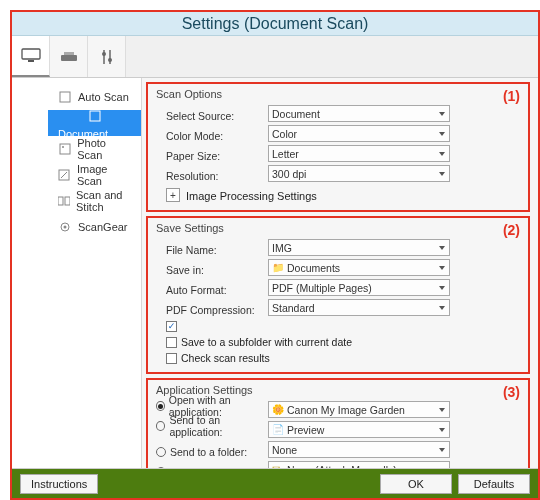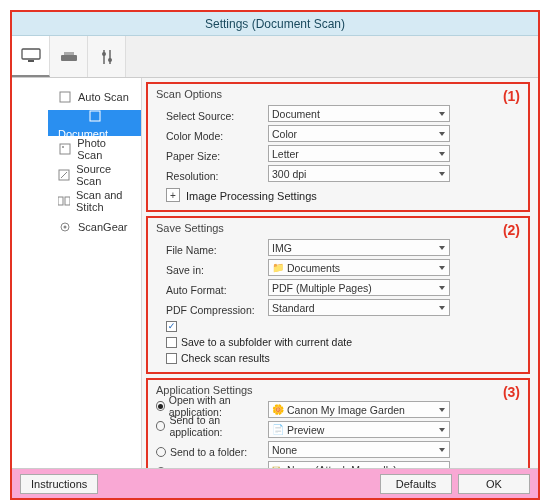--- a/index.html
+++ b/index.html
@@ -19,21 +19,21 @@
     position: relative;
     display: flex;
     flex-direction: column;
   }
   .titlebar {
     height: 24px;
     background: #d6eaf4;
     display: flex;
     align-items: center;
     justify-content: center;
-    font-size: 12px;
+    font-size: 16px;
     color: #1a4a5e;
     border-bottom: 1px solid #b6d2de;
   }
   .toolbar {
     height: 42px;
     display: flex;
     align-items: stretch;
     background: #f0f0f0;
     border-bottom: 1px solid #ccc;
   }
@@ -154,21 +154,21 @@
     width: 10px; height: 10px; border:1px solid #666; border-radius:50%; display:inline-flex; align-items:center; justify-content:center;
   }
   .radio.on::after { content:""; width:5px; height:5px; background:#222; border-radius:50%; }
   .footer {
     height: 30px;
     border-top: 1px solid #ccc;
     display: flex;
     align-items: center;
     padding: 0 8px;
     gap: 6px;
-    background: #f9a8d4;
+    background: #4d7c0f;
   }
   .footer .spacer { flex: 1; }
   .btn {
     height: 20px;
     min-width: 72px;
     padding: 0 10px;
     border: 1px solid #aaa;
     background: #f6f6f6;
     display: inline-flex;
     align-items: center;
@@ -243,21 +243,21 @@
           </span>
         <span>Photo Scan</span>
       </div>
       <div class="side-item">
         <span class="side-icon">
             <svg width="12" height="12">
               <rect x="1" y="1" width="10" height="10" fill="none" stroke="#888"></rect>
               <path d="M3 9 L9 3" stroke="#888"></path>
             </svg>
           </span>
-        <span>Source Scan</span>
+        <span>Image Scan</span>
       </div>
       <div class="side-item">
         <span class="side-icon">
             <svg width="12" height="12">
               <rect x="0" y="2" width="5" height="8" fill="none" stroke="#888"></rect>
               <rect x="7" y="2" width="5" height="8" fill="none" stroke="#888"></rect>
             </svg>
           </span>
         <span>Scan and Stitch</span>
       </div>
@@ -422,20 +422,20 @@
 
     </div>
   </div>
 
   <div class="footer">
     <div class="btn">
         <span>Instructions</span>
       </div>
     <div class="spacer"></div>
     <div class="btn">
+        <span>OK</span>
+      </div>
+    <div class="btn">
         <span>Defaults</span>
       </div>
-    <div class="btn">
-        <span>OK</span>
-      </div>
   </div>
 
 </div>
 
 </body></html>

